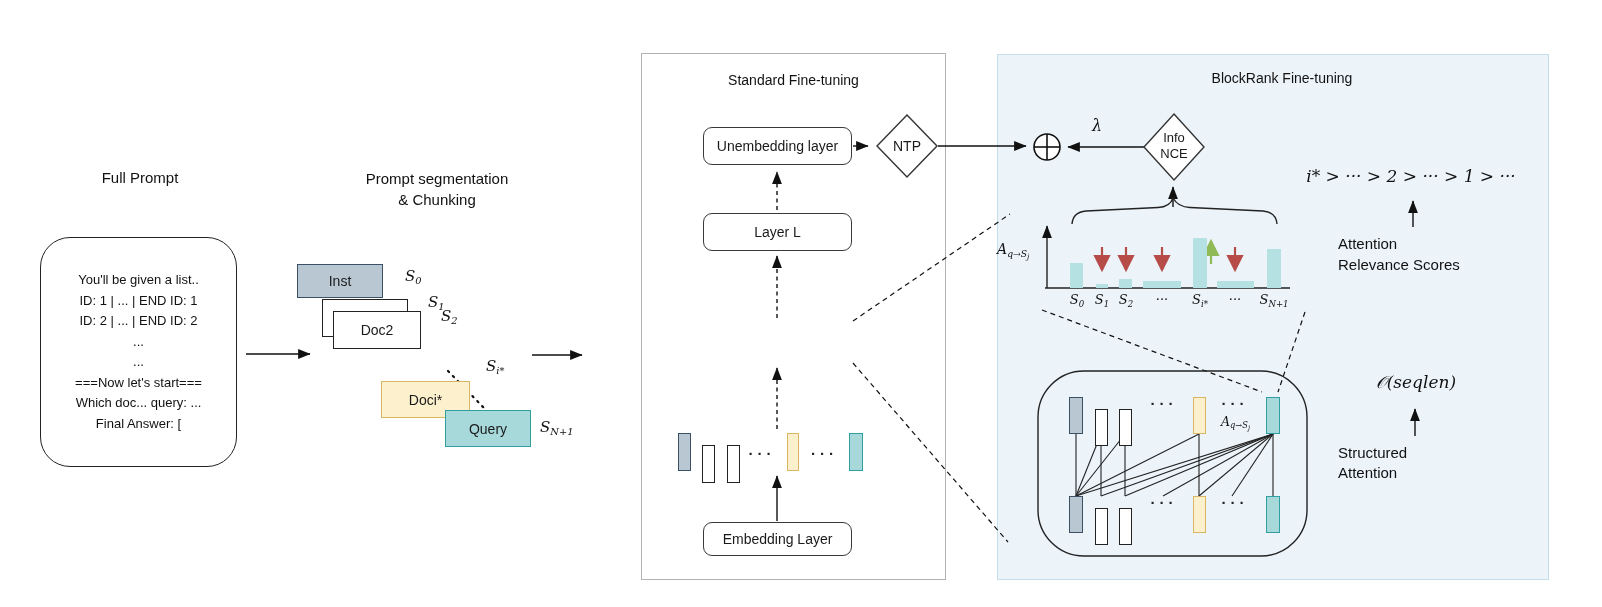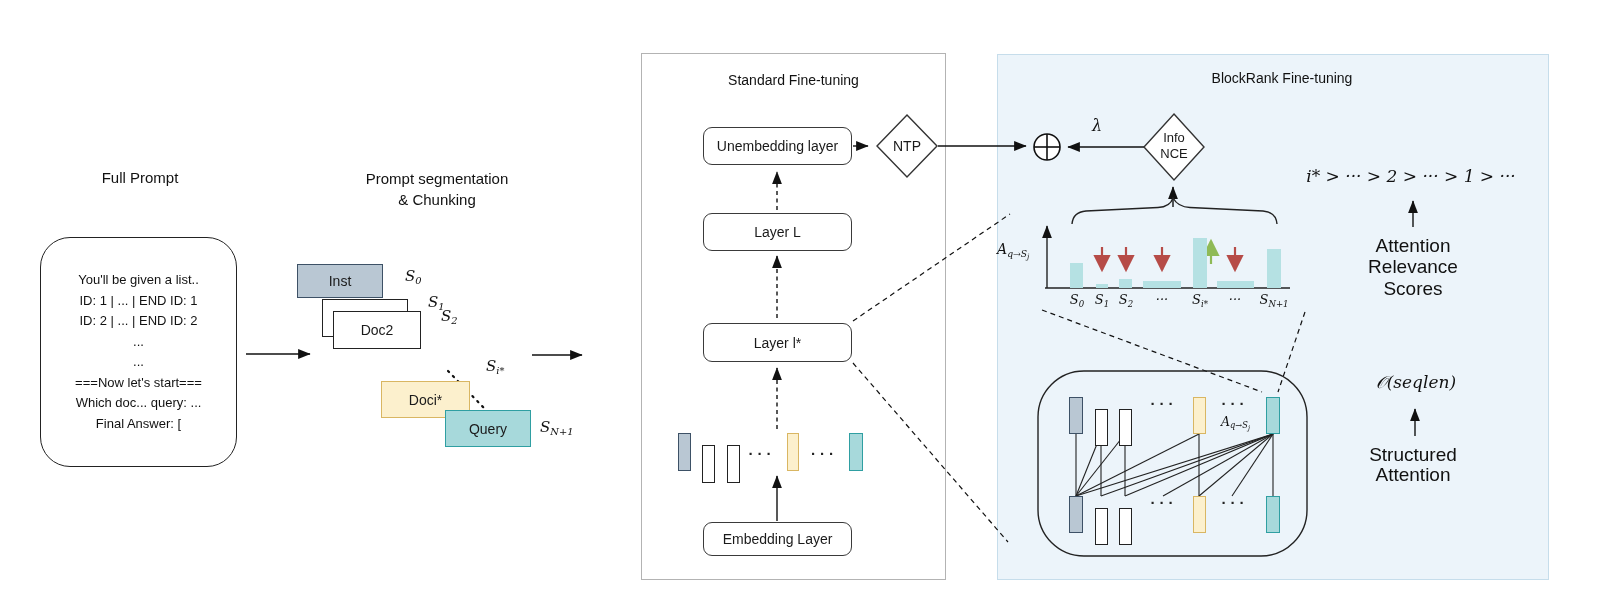--- a/index.html
+++ b/index.html
@@ -28,21 +28,21 @@
   .math .subsub{font-size:0.8em;vertical-align:-0.25em;}
   .dots{font-weight:bold;letter-spacing:4px;font-size:15px;color:#222;z-index:3;position:absolute;text-align:center;}
   .prompt-box{position:absolute;left:40px;top:237px;width:197px;height:230px;box-sizing:border-box;
               border:1.5px solid #222;border-radius:30px;z-index:3;display:flex;flex-direction:column;
               justify-content:center;}
   .prompt-line{font-size:13px;line-height:20.5px;text-align:center;white-space:pre;color:#111;}
   .chart-area{position:absolute;left:1047px;top:238px;width:243px;height:50px;z-index:3;}
   .cbar{position:absolute;bottom:0;background:#b5e1e3;}
   .xlab{position:absolute;top:292px;text-align:center;font-size:13px;z-index:3;}
   .diam-lbl{position:absolute;text-align:center;z-index:3;font-size:13px;line-height:15px;}
-  .cap{position:absolute;text-align:center;font-size:19px;z-index:3;color:#111;}
+  .cap{position:absolute;text-align:left;font-size:15px;z-index:3;color:#111;}
 </style>
 </head>
 <body>
 
 <div class="fig">
 
   <div class="panel panel-std"></div>
   <div class="panel panel-br"></div>
 
   <svg class="overlay" width="1602" height="607" viewBox="0 0 1602 607">
@@ -179,23 +179,20 @@
   <div class="abs math z3" style="left:540px;top:418px;font-size:15px;"><span>S</span><span class="sub">N+1</span></div>
 
   <div class="abs ctr title z3" style="left:656px;top:72px;width:275px;">Standard Fine-tuning</div>
 
   <div class="rbox" style="left:703px;top:127px;width:149px;height:38px;font-size:14px;">
     <span>Unembedding layer</span>
   </div>
   <div class="rbox" style="left:703px;top:213px;width:149px;height:38px;">
     <span>Layer L</span>
   </div>
-  <div class="rbox" style="left:703px;top:323px;width:149px;height:39px;">
-    <span>Layer l*</span>
-  </div>
   <div class="rbox" style="left:703px;top:522px;width:149px;height:34px;">
     <span>Embedding Layer</span>
   </div>
   <div class="diam-lbl" style="left:877px;top:139px;width:60px;font-size:14px;">NTP</div>
 
   <div class="vbar c-gray" style="left:678px;top:433px;width:13px;height:38px;"></div>
   <div class="vbar c-white" style="left:702px;top:433px;width:13px;height:38px;"></div>
   <div class="vbar c-white" style="left:727px;top:433px;width:13px;height:38px;"></div>
   <div class="dots" style="left:744px;top:445px;width:36px;">···</div>
   <div class="vbar c-yellow" style="left:787px;top:433px;width:12px;height:38px;"></div>

